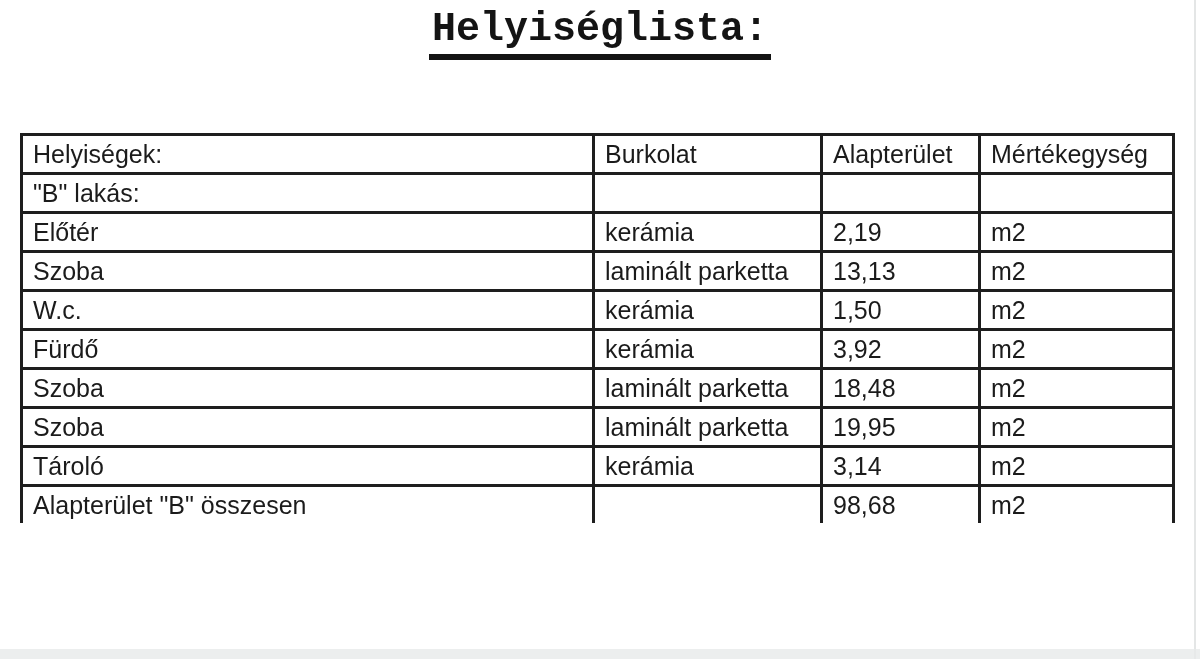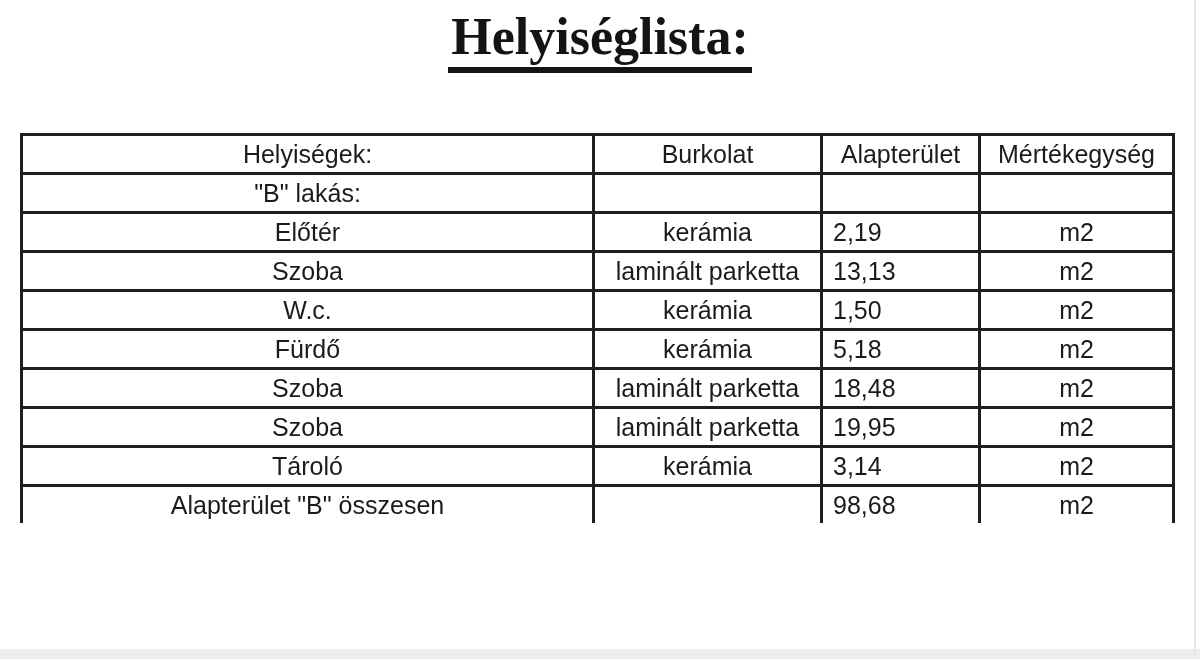--- a/index.html
+++ b/index.html
@@ -18,23 +18,23 @@
   
   .title-wrap {
     position: absolute;
     top: 8px;
     left: 0;
     width: 100%;
     text-align: center;
   }
   .title {
     display: inline-block;
-    font-family: Liberation Serif, serif;
+    font-family: Liberation Mono, monospace;
     font-weight: bold;
-    font-size: 52px;
+    font-size: 40px;
     line-height: 1.1;
     color: #141414;
     border-bottom: 6px solid #141414;
     padding: 0 3px 2px 3px;
     letter-spacing: 0px;
   }
 
   
   table.rooms {
     position: absolute;
@@ -45,21 +45,21 @@
     table-layout: fixed;
   }
   table.rooms td, table.rooms th {
     border: 3px solid #1e1e1e;
     height: 36px;
     padding: 0 10px;
     font-family: "Liberation Sans", "DejaVu Sans", sans-serif;
     font-size: 25px;
     font-weight: normal;
     color: #1b1b1b;
-    text-align: center;
+    text-align: left;
     vertical-align: middle;
     white-space: nowrap;
     overflow: hidden;
   }
   table.rooms .num {
     text-align: left;
   }
   
   table.rooms tr:last-child td {
     border-bottom: none;
@@ -127,21 +127,21 @@
     </tr>
     <tr>
       <td>W.c.</td>
       <td>kerámia</td>
       <td class="num">1,50</td>
       <td>m2</td>
     </tr>
     <tr>
       <td>Fürdő</td>
       <td>kerámia</td>
-      <td class="num">5,18</td>
+      <td class="num">3,92</td>
       <td>m2</td>
     </tr>
     <tr>
       <td>Szoba</td>
       <td>laminált parketta</td>
       <td class="num">18,48</td>
       <td>m2</td>
     </tr>
     <tr>
       <td>Szoba</td>

